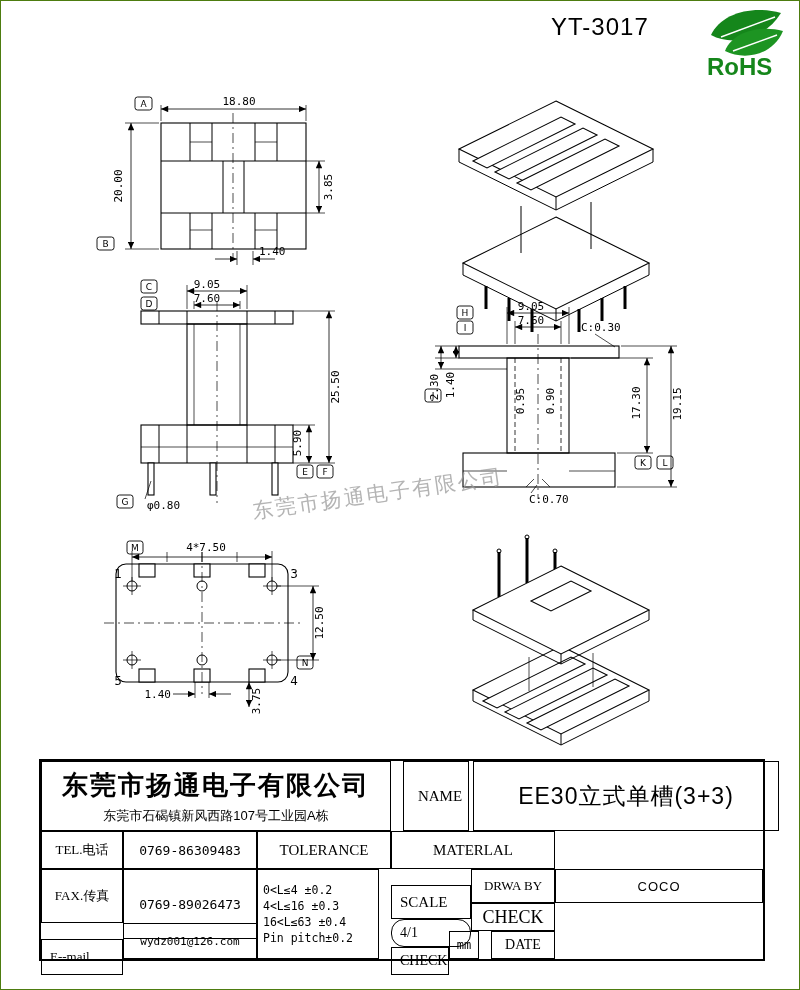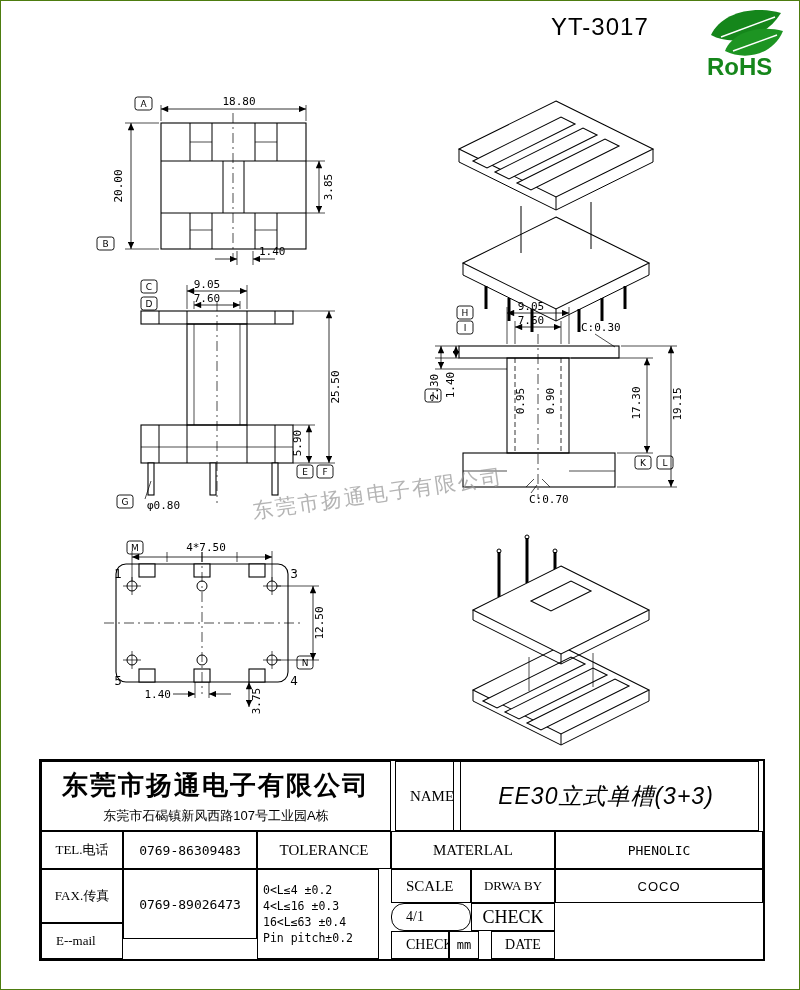--- a/index.html
+++ b/index.html
@@ -23,21 +23,21 @@
   .dl{stroke-width:.8 !important;}
   .ext{stroke-width:.7 !important;}
   .pin{stroke-width:3 !important;}
   .dim{font:11px "DejaVu Sans Mono",monospace;fill:#000;}
   .ref{font:9px "DejaVu Sans",sans-serif;fill:#000;text-anchor:middle;}
   .refbox{stroke-width:.9 !important;rx:2.5;}
   .pinnum{font:12px "DejaVu Sans",sans-serif;fill:#000;text-anchor:middle;}
   
   .tblock{position:absolute;left:38px;top:758px;width:726px;height:202px;border:2px solid #000;box-sizing:border-box;}
   .cell{position:absolute;border:1px solid #000;box-sizing:border-box;display:flex;align-items:center;justify-content:center;overflow:hidden;}
-  .left-align{justify-content:flex-start;padding-left:14px;}
+  .left-align{justify-content:flex-start;padding-left:8px;margin-top:16px;}
   .serif{font-family:"Liberation Serif",serif;}
   .mono{font-family:"DejaVu Sans Mono",monospace;}
   .company-cell{flex-direction:column;justify-content:center;gap:4px;}
   .company-name{font-size:26px;font-weight:bold;letter-spacing:2px;}
   .company-addr{font-size:13px;}
   .name-value{font-size:23px;letter-spacing:1px;}
   .tol-data{flex-direction:column;align-items:flex-start;justify-content:center;padding-left:5px;gap:2px;
             font-family:"DejaVu Sans Mono",monospace;font-size:11.5px;}
   .date-value{font-size:18px;letter-spacing:1px;}
 </style>
@@ -355,32 +355,32 @@
     </g>
   </svg>
 
   <div class="watermark">东莞市扬通电子有限公司</div>
 
   <div class="tblock">
     <div class="cell company-cell" style="left:0;top:0;width:350px;height:70px;">
       <div class="company-name">东莞市扬通电子有限公司</div>
       <div class="company-addr">东莞市石碣镇新风西路107号工业园A栋</div>
     </div>
-    <div class="cell serif" style="left:354px;top:0;width:66px;height:70px;font-size:15px;padding-left:8px;">NAME</div>
-    <div class="cell name-value" style="left:412px;top:0;width:306px;height:70px;font-style:italic;">EE30立式单槽(3+3)</div>
+    <div class="cell serif" style="left:362px;top:0;width:66px;height:70px;font-size:15px;padding-left:8px;">NAME</div>
+    <div class="cell name-value" style="left:432px;top:0;width:306px;height:70px;">EE30立式单槽(3+3)</div>
 
     <div class="cell serif" style="left:0;top:70px;width:82px;height:38px;font-size:13px;">TEL.电话</div>
     <div class="cell mono" style="left:82px;top:70px;width:134px;height:38px;font-size:13px;">0769-86309483</div>
     <div class="cell serif" style="left:216px;top:70px;width:134px;height:38px;font-size:15px;">TOLERANCE</div>
     <div class="cell serif" style="left:350px;top:70px;width:164px;height:38px;font-size:15px;">MATERLAL</div>
-    <div class="cell mono" style="left:514px;top:70px;width:208px;height:38px;font-size:13px;">PHENOLIC</div>
 
     <div class="cell serif" style="left:0;top:108px;width:82px;height:54px;font-size:13px;">FAX.传真</div>
     <div class="cell mono" style="left:82px;top:108px;width:134px;height:70px;font-size:13px;">0769-89026473</div>
     <div class="cell serif left-align" style="left:0;top:162px;width:82px;height:36px;font-size:13px;">E--mail</div>
+    <div class="cell mono" style="left:82px;top:162px;width:134px;height:36px;font-size:11px;">wydz001@126.com</div>
 
     <div class="cell tol-data" style="left:216px;top:108px;width:122px;height:90px;">
       <div>0&lt;L≤4  ±0.2</div>
       <div>4&lt;L≤16 ±0.3</div>
       <div>16&lt;L≤63 ±0.4</div>
       <div>Pin pitch±0.2</div>
     </div>
 
     <div class="cell serif left-align" style="left:350px;top:108px;width:80px;height:34px;font-size:15px;">SCALE</div>
     <div class="cell serif" style="left:430px;top:108px;width:84px;height:34px;font-size:13px;text-align:center;">DRWA BY</div>

